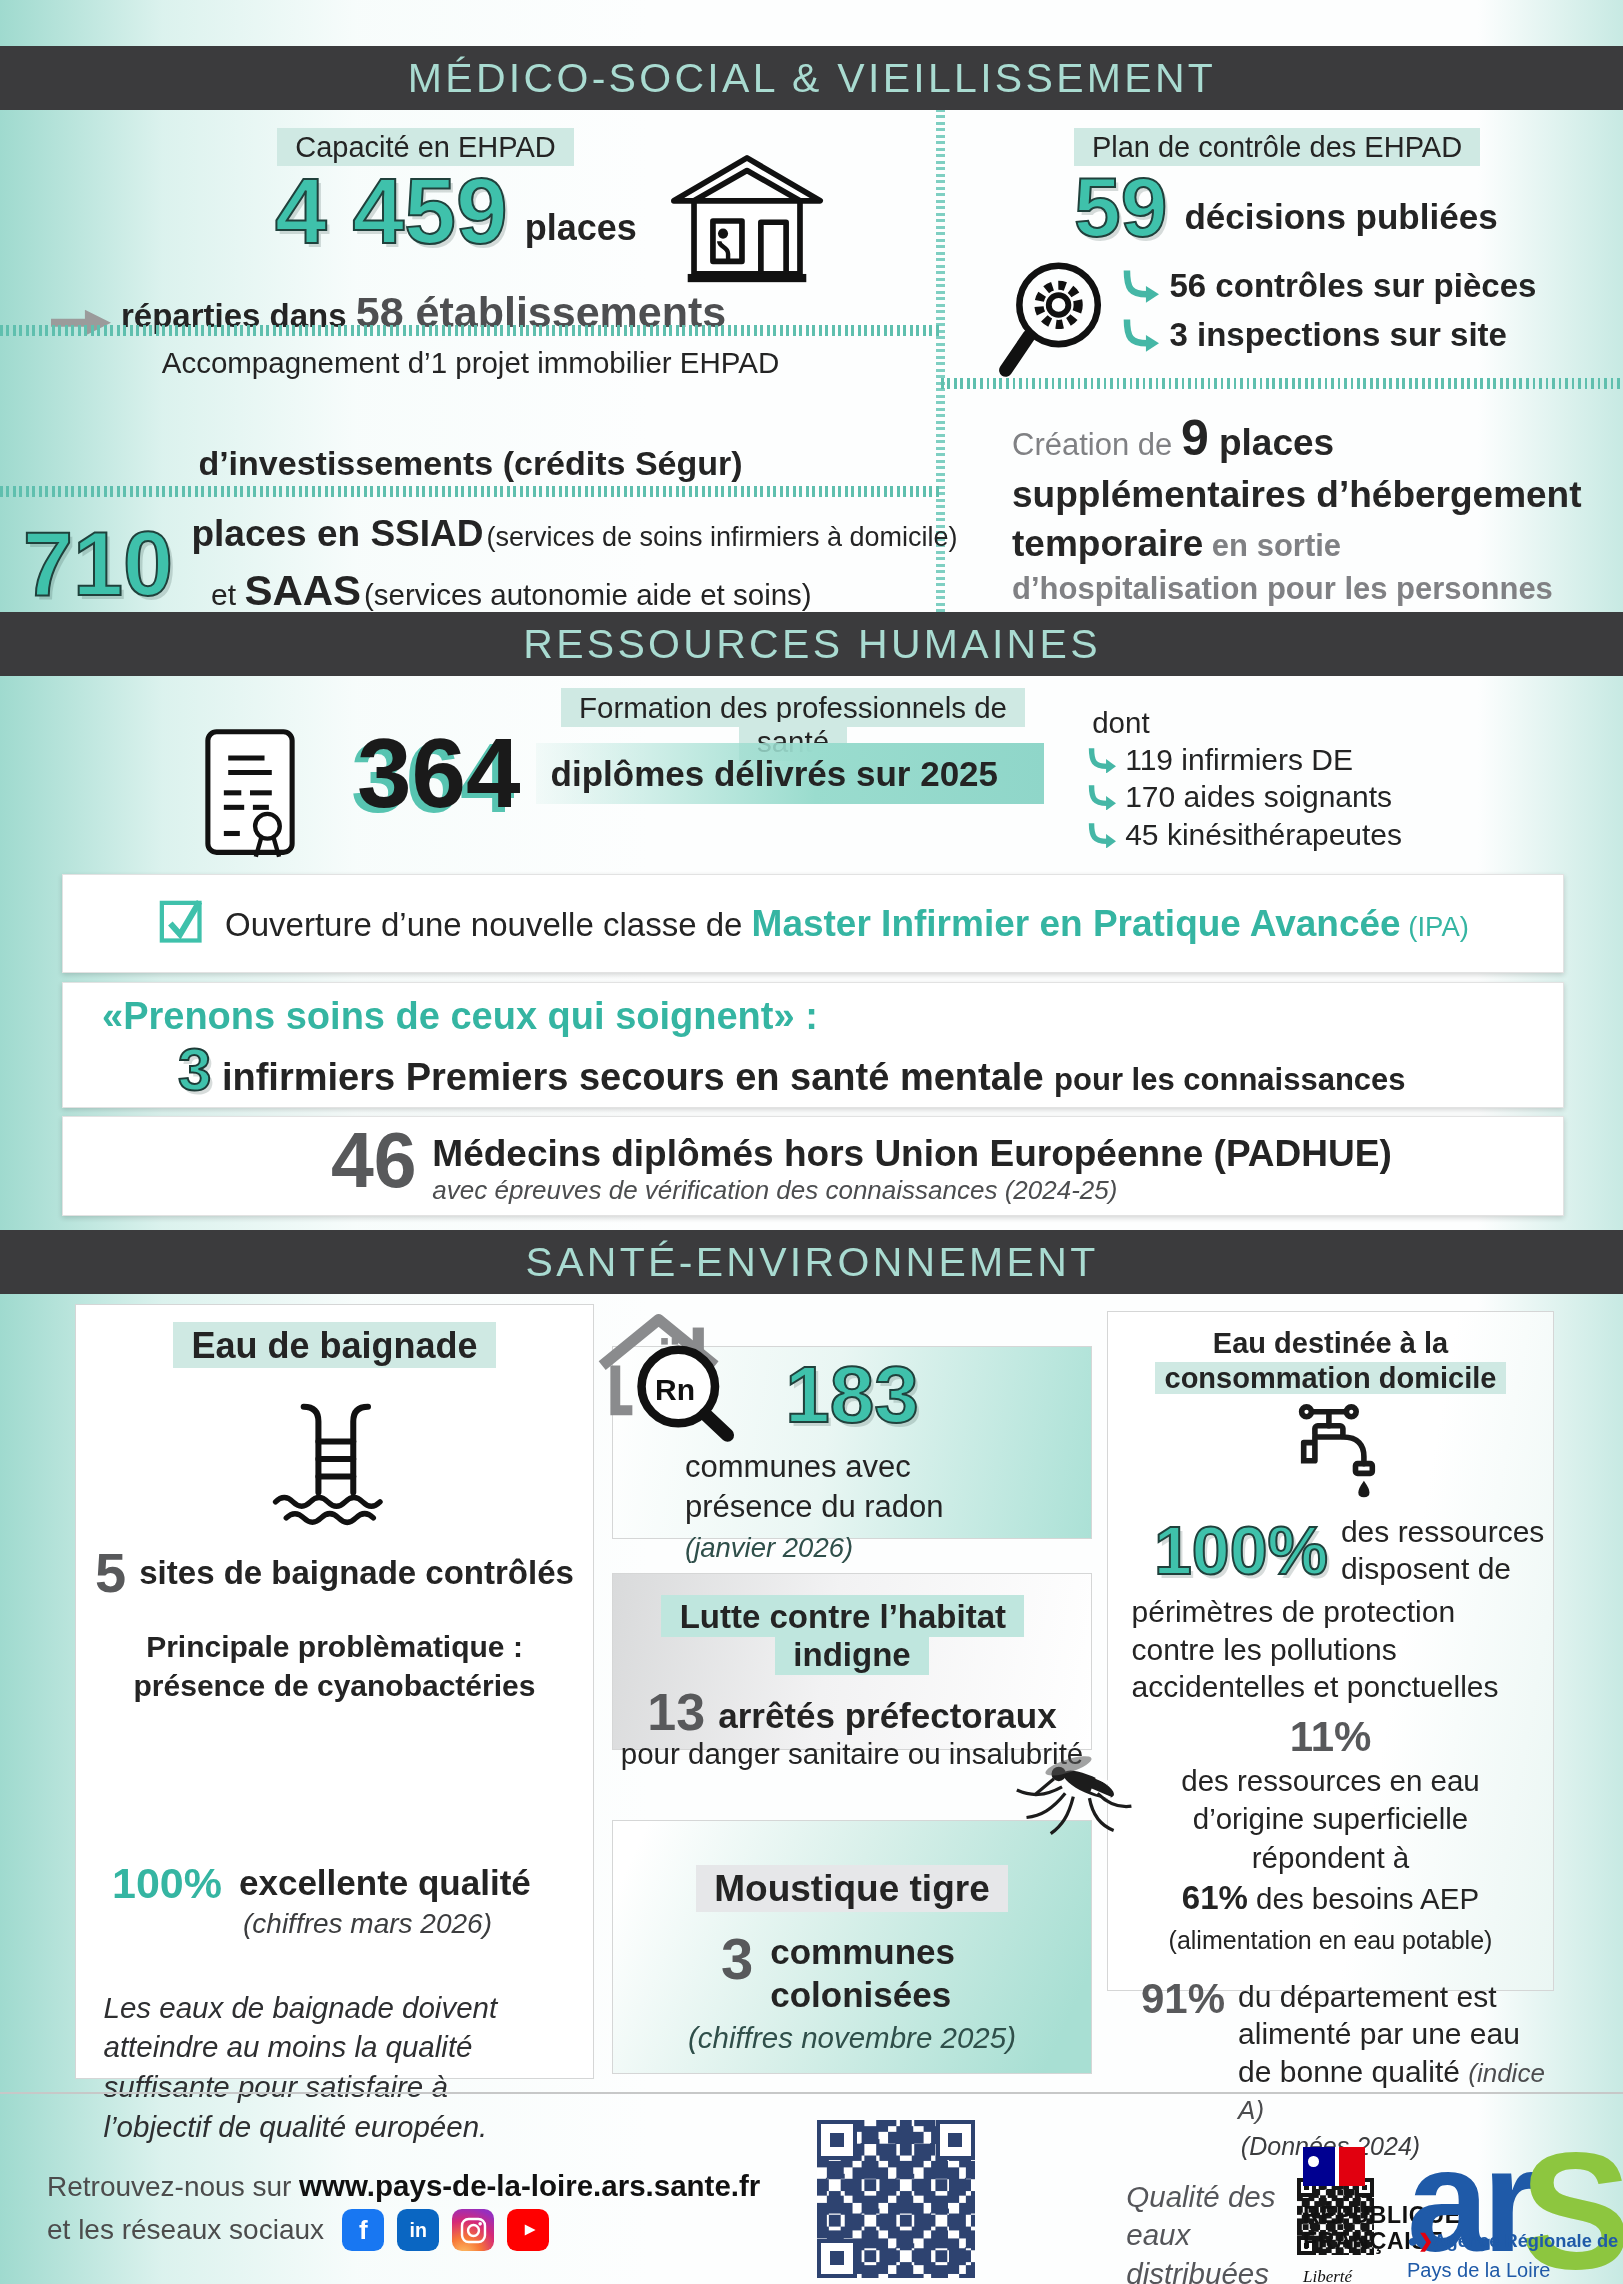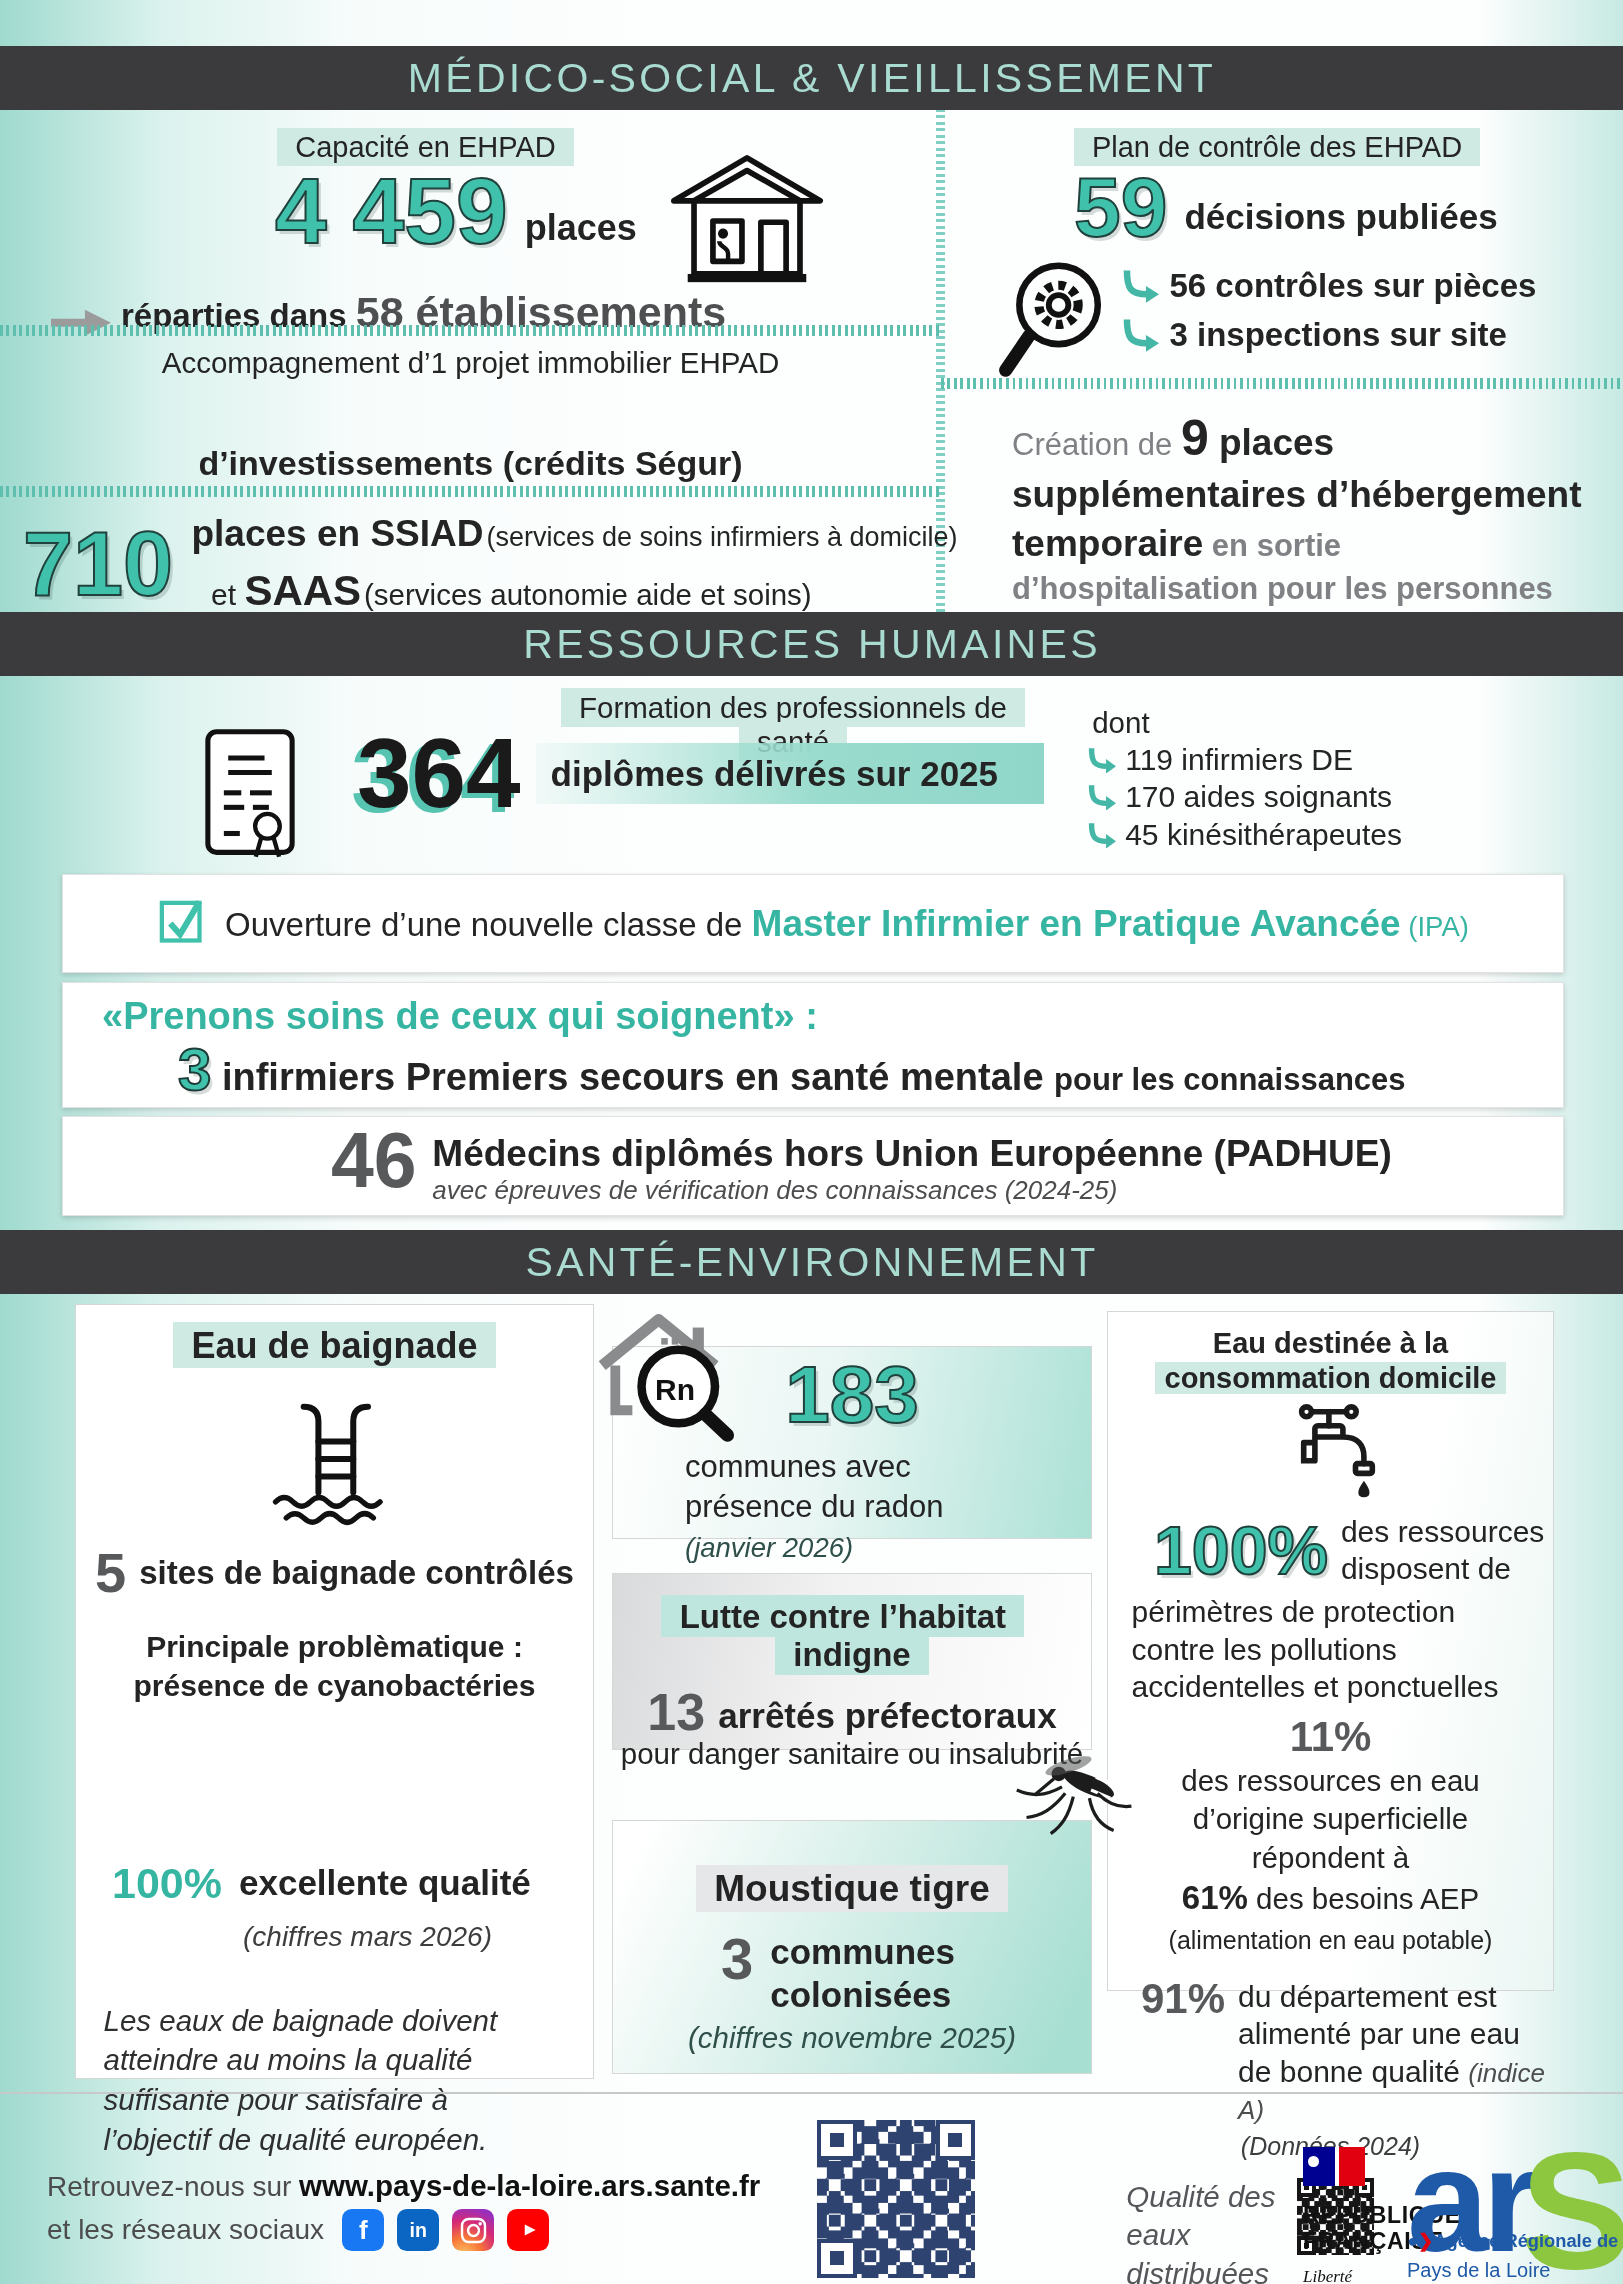--- a/index.html
+++ b/index.html
@@ -245,21 +245,21 @@
       <span class="b" style="font-size:33px;">sites de baignade contrôlés</span>
     </div>
     <p class="b" style="text-align:center;margin-top:26px;font-size:30px;line-height:1.3;">
       <span>Principale problèmatique :</span><br>
       <span>présence de cyanobactéries</span>
     </p>
     <div class="row" style="margin:154px 0 0 36px;gap:17px;">
       <span class="b" style="font-size:43px;color:#35b5a2;">100%</span>
       <span class="b" style="font-size:35px;">excellente qualité</span>
     </div>
-    <p class="it" style="margin:13px 0 0 167px;font-size:28px;color:#3c3d3f;">(chiffres mars 2026)</p>
+    <p class="it" style="margin:0 0 0 167px;font-size:28px;color:#3c3d3f;">(chiffres mars 2026)</p>
     <p class="it" style="margin:48px 0 0 27.5px;width:452px;font-size:29.5px;line-height:1.35;color:#2e2f31;">Les eaux de baignade doivent atteindre au moins la qualité suffisante pour satisfaire à l’objectif de qualité européen.</p>
   </div>
 
   <div class="envbox" style="left:612px;top:1346px;width:478px;height:191px;background:linear-gradient(100deg,#ffffff 0%,#e9f6f3 45%,#abe1d6 100%);">
     <p class="num-teal" style="text-align:center;margin-top:7.9px;font-size:80px;line-height:1;">183</p>
     <p style="margin:11.8px 0 0 72px;font-size:31px;line-height:1.3;width:341px;">
       <span>communes avec présence du radon </span><span class="it" style="font-size:27.5px;color:#2f4f4a;">(janvier 2026)</span>
     </p>
   </div>
   <div class="abs" style="left:593px;top:1300px;z-index:3;">

